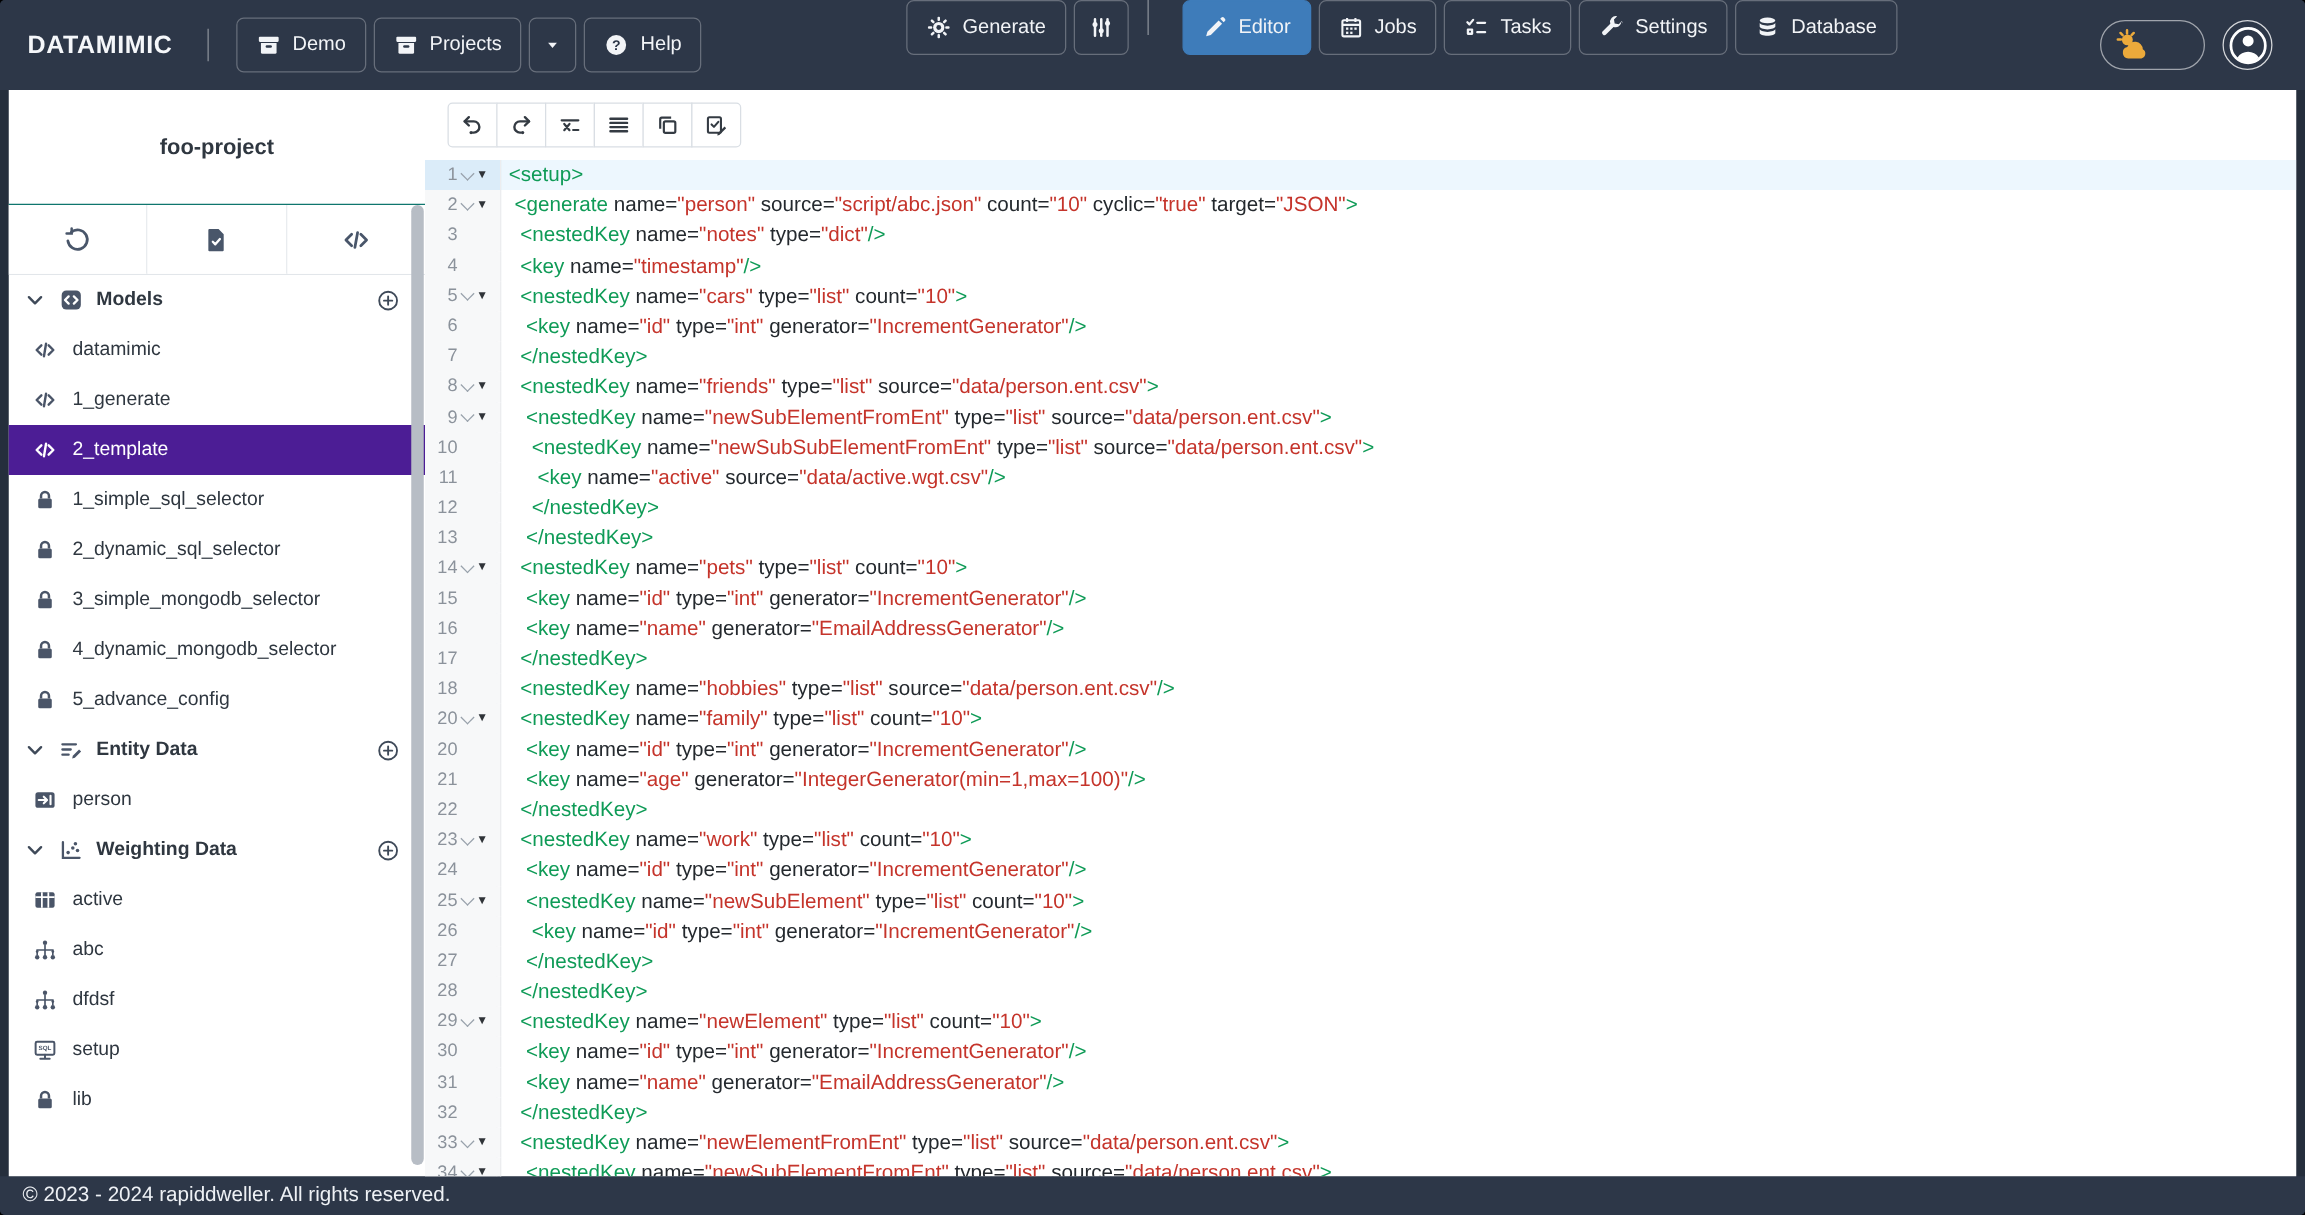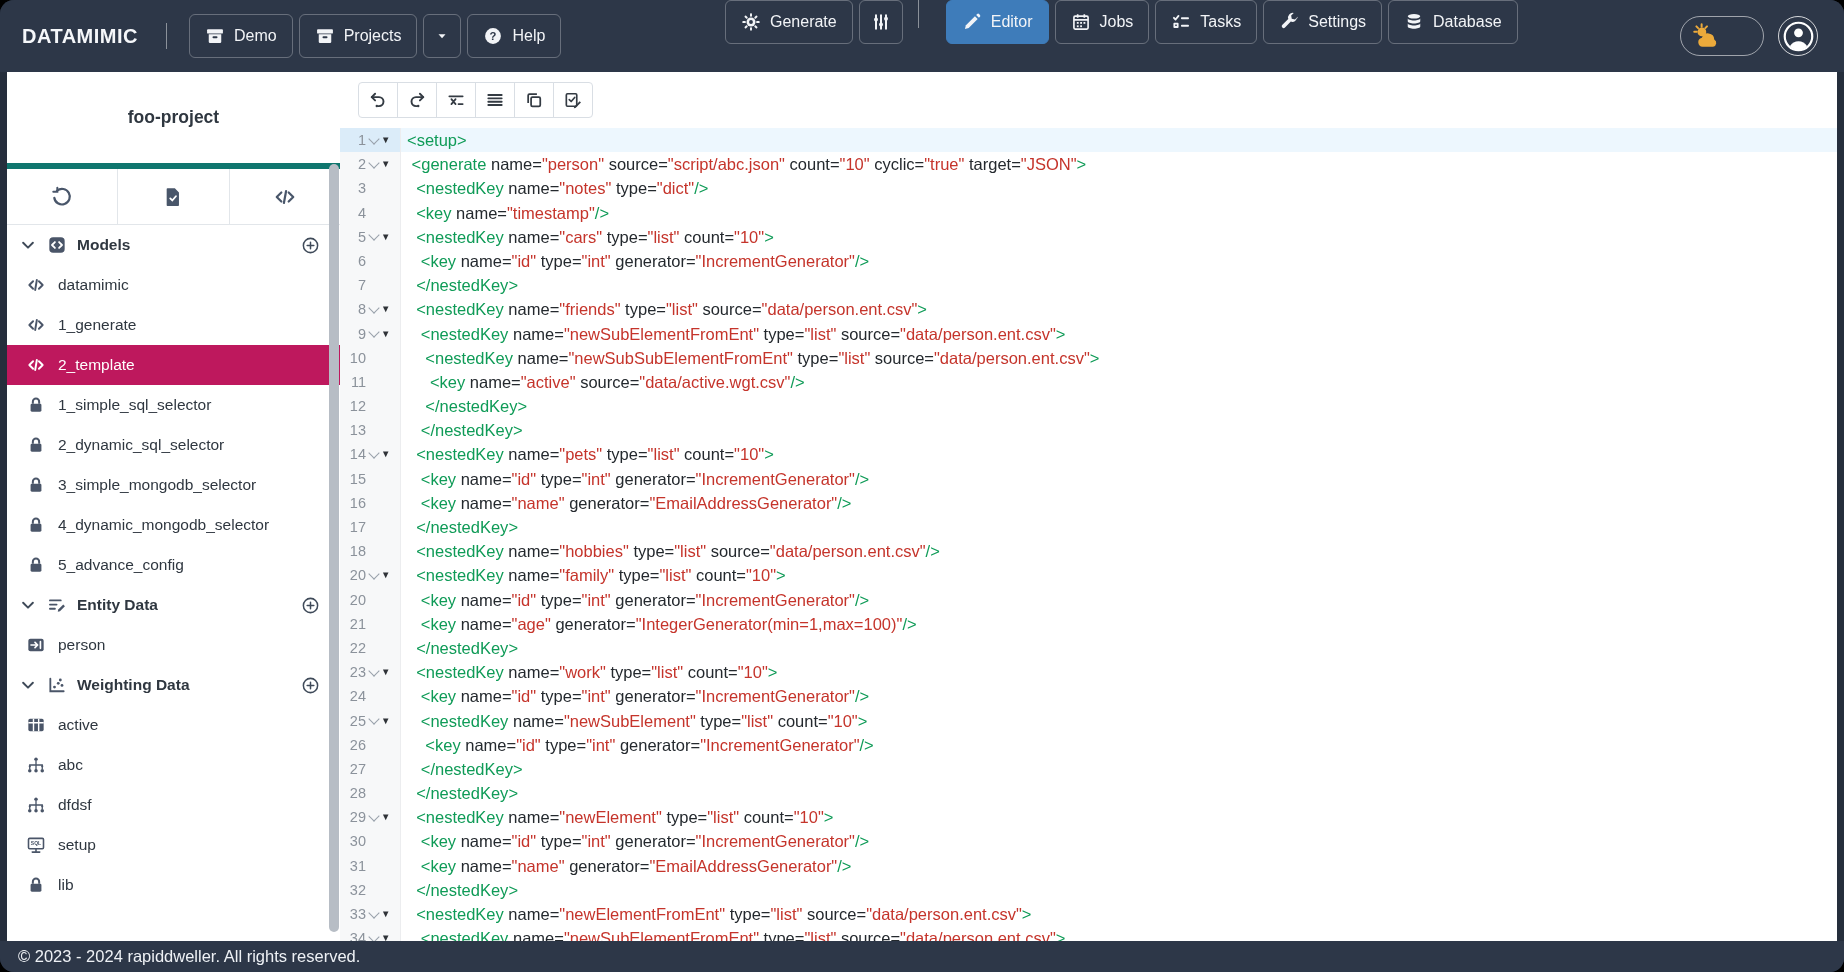--- a/index.html
+++ b/index.html
@@ -1,16 +1,16 @@
 <!DOCTYPE html>
 <html><head>
 <meta charset="utf-8">
 <style>
   html,body{margin:0;padding:0;background:#000;font-family:"Liberation Sans",sans-serif;}
-  .window{position:relative;width:1844px;height:972px;border-radius:14px;overflow:hidden;background:#252e3c;}
+  .window{position:relative;width:1844px;height:972px;border-radius:4px;overflow:hidden;background:#252e3c;}
   
   .topbar{position:relative;height:72px;background:#2d3748;display:flex;align-items:center;}
   .logo{color:#f5f7fa;font-size:20px;font-weight:700;letter-spacing:.5px;margin-left:22px;}
   .logo-sep{width:1px;height:26px;background:rgba(255,255,255,.45);margin:0 22px 0 28px;}
   .nav-group{display:flex;align-items:flex-start;gap:6px;}
   .nav-center{position:absolute;left:725px;top:0;height:72px;}
   .nav-right{position:absolute;right:26px;top:0;height:72px;display:flex;align-items:center;gap:14px;}
   .tb-btn{display:flex;align-items:center;gap:9px;height:44px;padding:0 15px;border:1px solid rgba(255,255,255,.28);
           border-radius:6px;color:#f2f4f7;font-size:16px;background:transparent;cursor:pointer;white-space:nowrap;}
   .tb-btn.icon-only{padding:0 11px;}
@@ -19,34 +19,34 @@
   .icn{display:inline-flex;width:20px;height:20px;flex:none;}
   .icn svg{width:100%;height:100%;}
   .icn.small{width:14px;height:14px;}
   .theme-pill{width:84px;height:40px;border:1.5px solid rgba(255,255,255,.55);border-radius:20px;display:flex;align-items:center;padding-left:10px;cursor:pointer;background:transparent;}
   .theme-pill .icn{width:30px;height:30px;}
   .avatar-btn{width:40px;height:40px;border-radius:50%;border:1.5px solid rgba(255,255,255,.8);display:flex;align-items:center;justify-content:center;color:#fff;background:transparent;cursor:pointer;}
   .avatar-btn .icn{width:33px;height:33px;}
   
   .app-body{display:flex;height:869px;background:#252e3c;padding:0 7px;}
   .sidebar{position:relative;width:333px;flex:none;background:#fff;color:#2f3740;}
-  .sb-title{height:91px;display:flex;align-items:center;justify-content:center;font-size:17.5px;font-weight:700;border-bottom:6px solid #0f766e;}
+  .sb-title{height:91px;display:flex;align-items:center;justify-content:center;font-size:17.5px;font-weight:700;border-bottom:1px solid #0f766e;}
   .sb-tools{display:flex;height:55px;border-bottom:1px solid #e2e6ea;}
   .sb-tool{flex:1;display:flex;align-items:center;justify-content:center;border-right:1px solid #e2e6ea;color:#49566a;cursor:pointer;background:#fff;border-top:none;border-bottom:none;border-left:none;}
   .sb-tool:last-child{border-right:none;}
   .sb-tool .icn{width:22px;height:22px;}
   .sb-tree{padding-top:0;}
   .row{height:40px;display:flex;align-items:center;font-size:15.5px;color:#2f3740;cursor:pointer;}
   .row .icn{color:#4a5568;}
   .row.section{padding:0 20px 0 12px;gap:10px;font-weight:700;}
   .row.section .chevi{width:18px;height:18px;color:#3f4a59;}
   .row.section .spacer{flex:1;}
   .row.section .plus{width:19px;height:19px;color:#3f4a59;}
   .row.item{padding-left:19px;gap:12px;}
-  .row.item.selected{background:#be185d;color:#fff;}
+  .row.item.selected{background:#4c1d95;color:#fff;}
   .row.item.selected .icn{color:#fff;}
   .sb-thumb{position:absolute;right:1px;top:92px;width:10px;height:768px;background:#b7bdc5;border-radius:5px;}
   
   .main{flex:1;background:#fff;display:flex;flex-direction:column;min-width:0;}
   .ed-toolbar{height:56px;flex:none;display:flex;align-items:center;padding-left:18px;}
   .etb{width:40px;height:36px;border:1px solid #d9dee4;background:#fff;display:flex;align-items:center;justify-content:center;margin-left:-1px;color:#343b43;cursor:pointer;padding:0;}
   .etb:first-child{margin-left:0;border-radius:4px 0 0 4px;}
   .etb:last-child{border-radius:0 4px 4px 0;}
   .etb .icn{width:20px;height:20px;}
   .code-wrap{position:relative;flex:1;overflow:hidden;}

